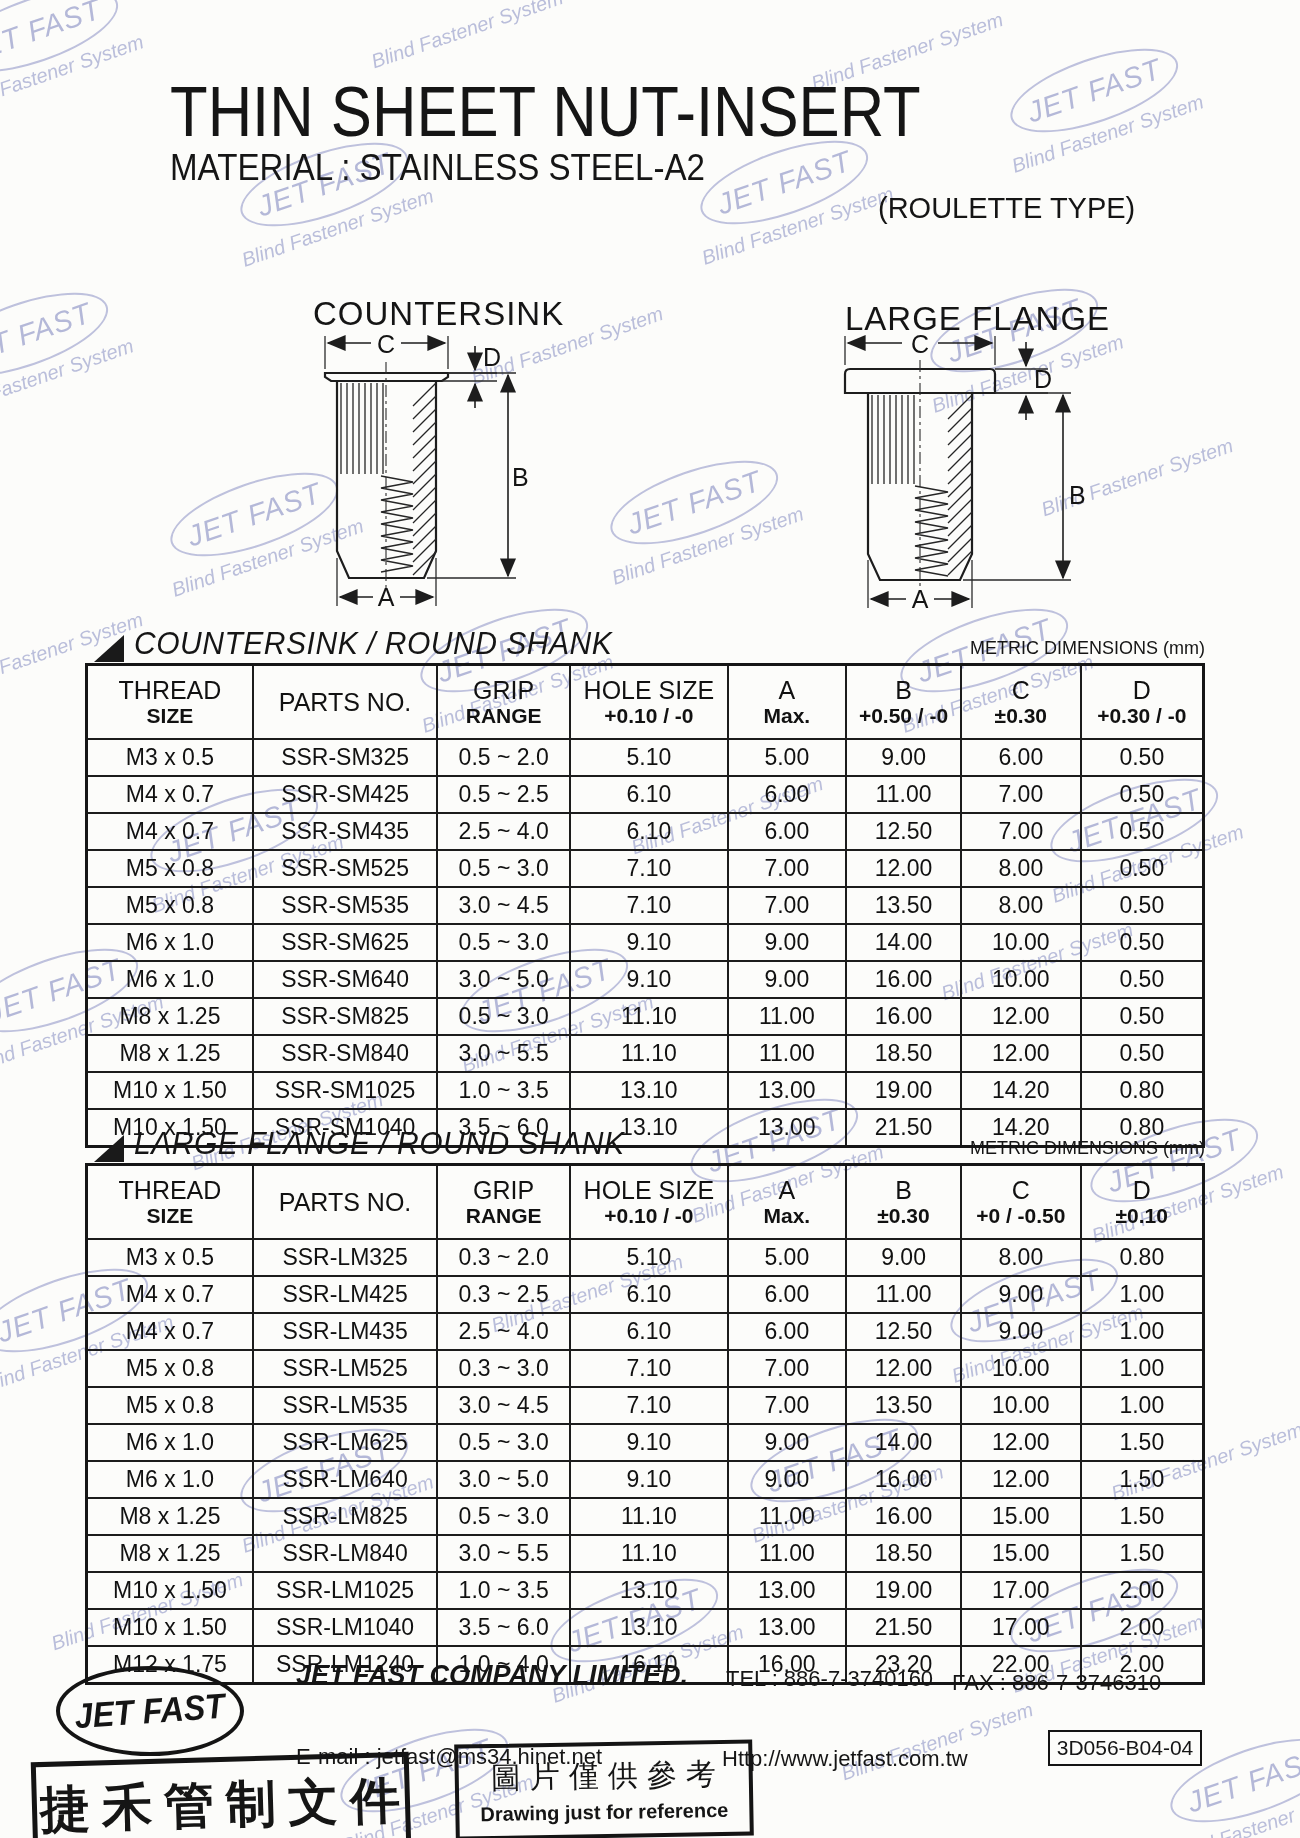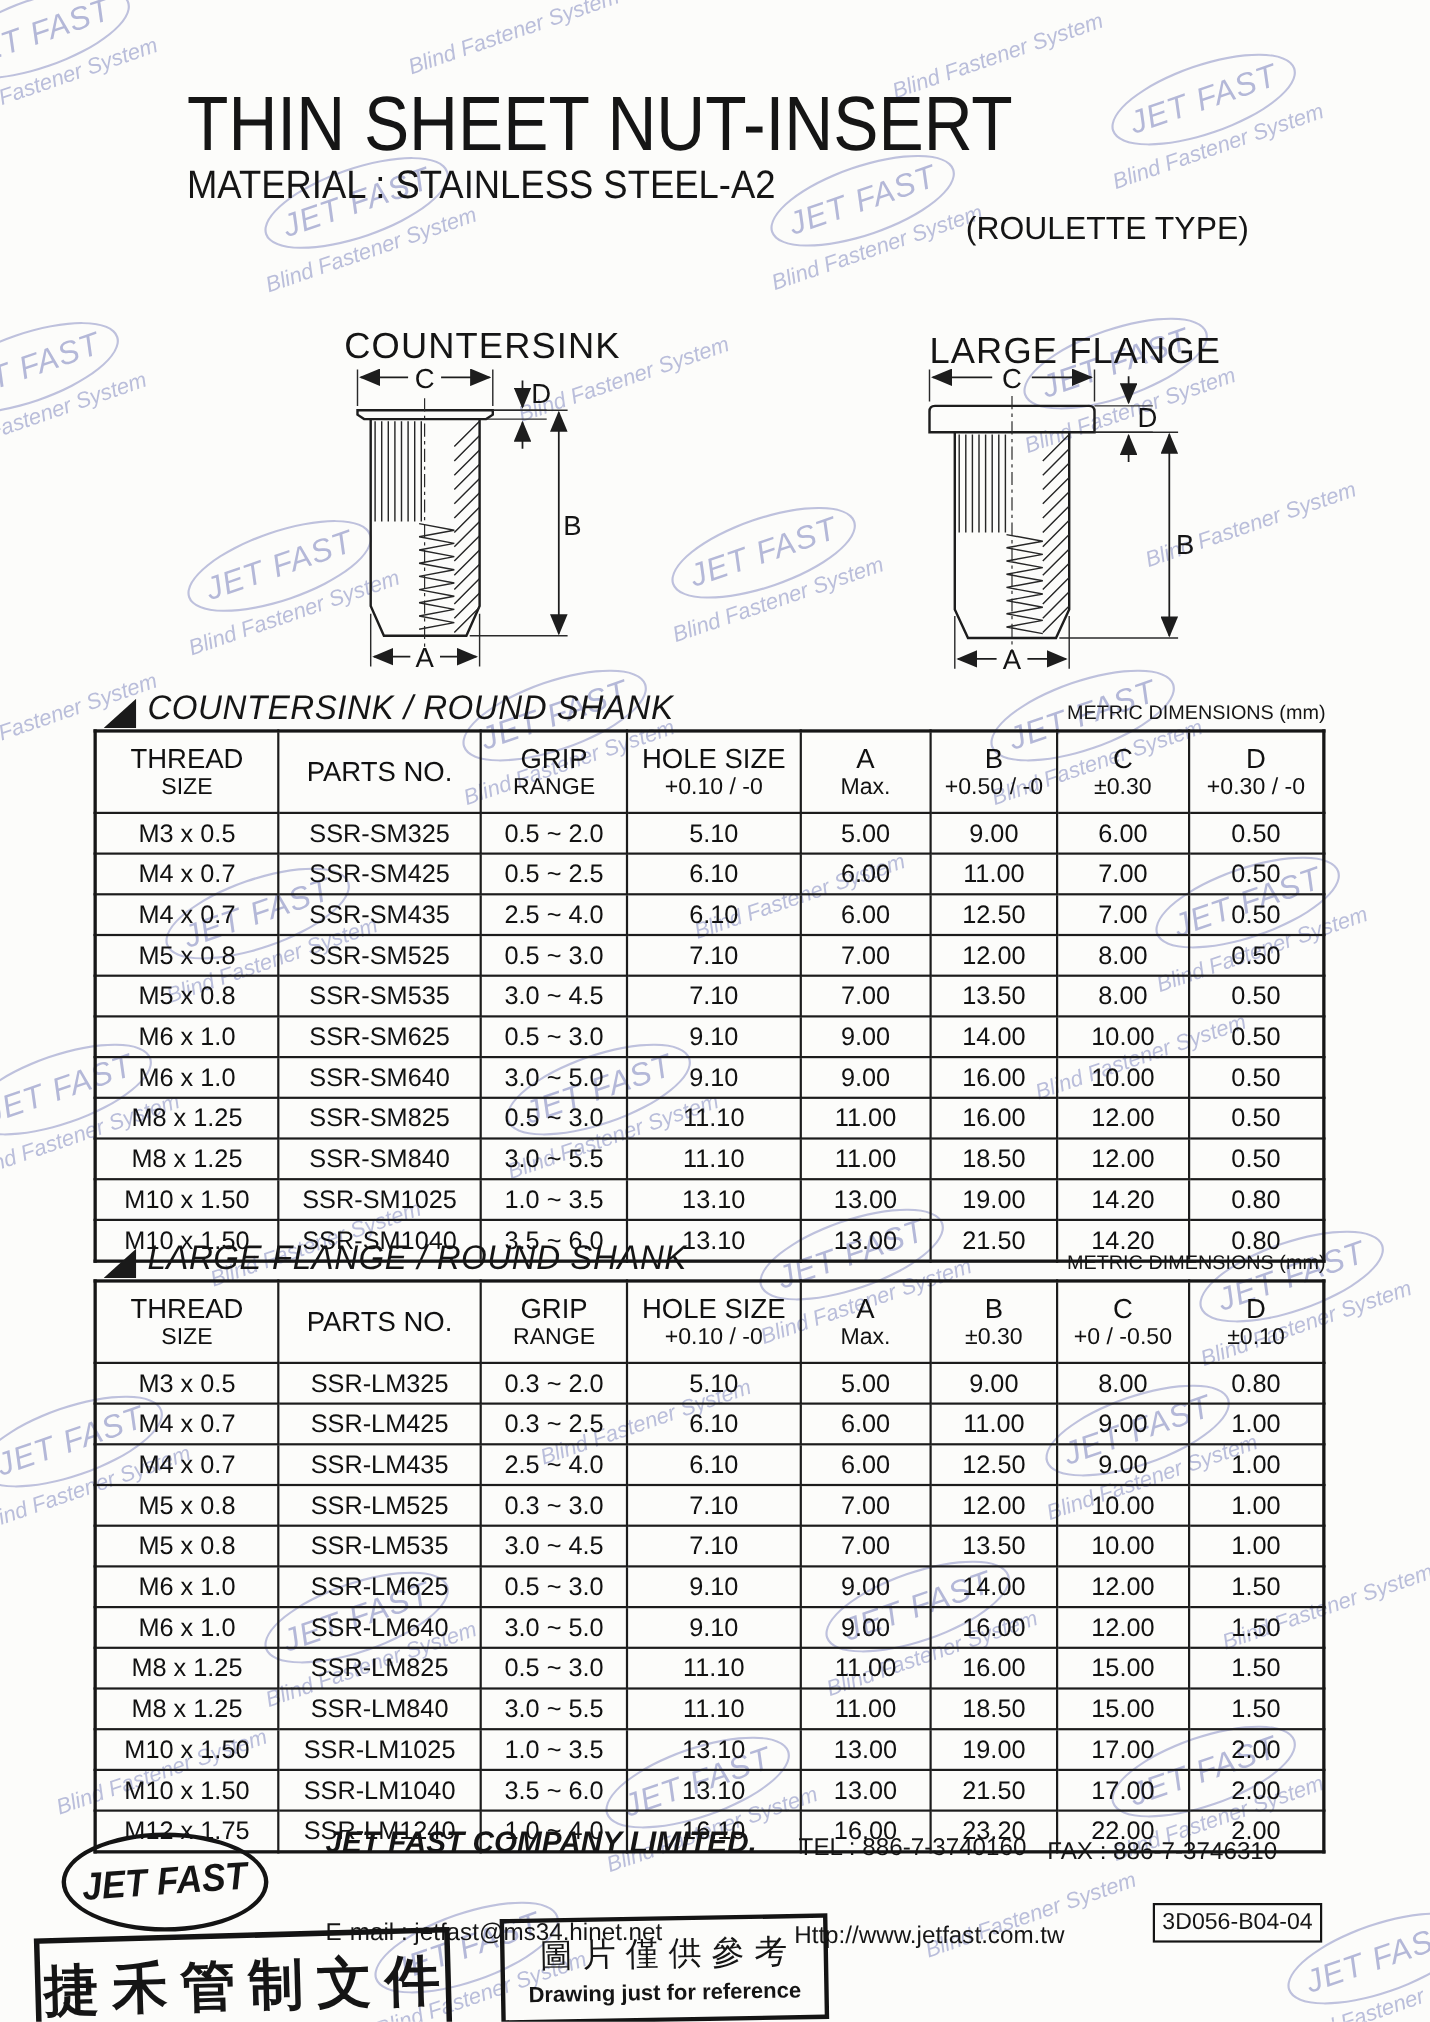--- a/index.html
+++ b/index.html
@@ -31,21 +31,21 @@
   .units{position:absolute;font-size:18px;white-space:nowrap;}
 
   
   .tbl{position:absolute;}
   table.spec{border-collapse:collapse;width:1120px;table-layout:fixed;background:transparent;
              border:3px solid #161616;padding-left:20px;}
   table.spec th,table.spec td{border:2px solid #1c1c1c;text-align:center;padding:0;color:#111;}
   table.spec thead th{height:72px;font-weight:normal;}
   table.spec td{height:35px;font-size:23px;}
   table.spec .h1{font-size:25px;line-height:1.12;}
-  table.spec .h2{font-size:21px;line-height:1.15;}
+  table.spec .h2{font-size:21px;line-height:1.15;font-weight:bold;}
 
   
   svg text{font-family:"Liberation Sans",sans-serif;font-size:25px;fill:#141414;}
   svg .part{stroke:#1d1d1d;stroke-width:2.2;fill:none;}
   svg .thin{stroke:#262626;stroke-width:1.3;fill:none;}
   svg .dim{stroke:#1d1d1d;stroke-width:1.6;fill:none;}
   svg .ext{stroke:#2a2a2a;stroke-width:1.3;fill:none;}
   svg .ctr{stroke:#2a2a2a;stroke-width:1.1;fill:none;stroke-dasharray:12 4 3 4;}
 
   

